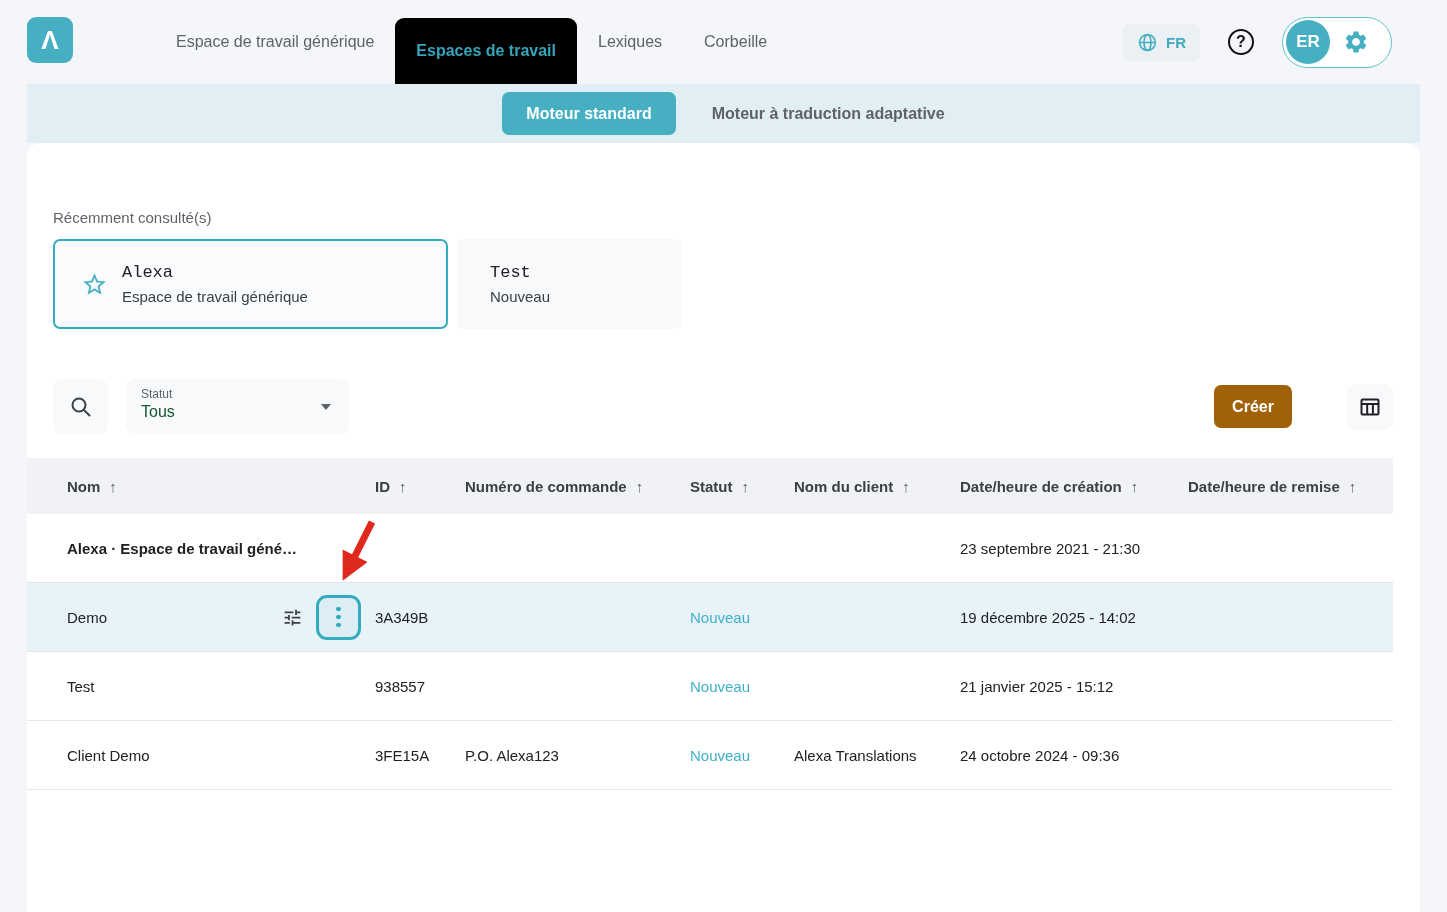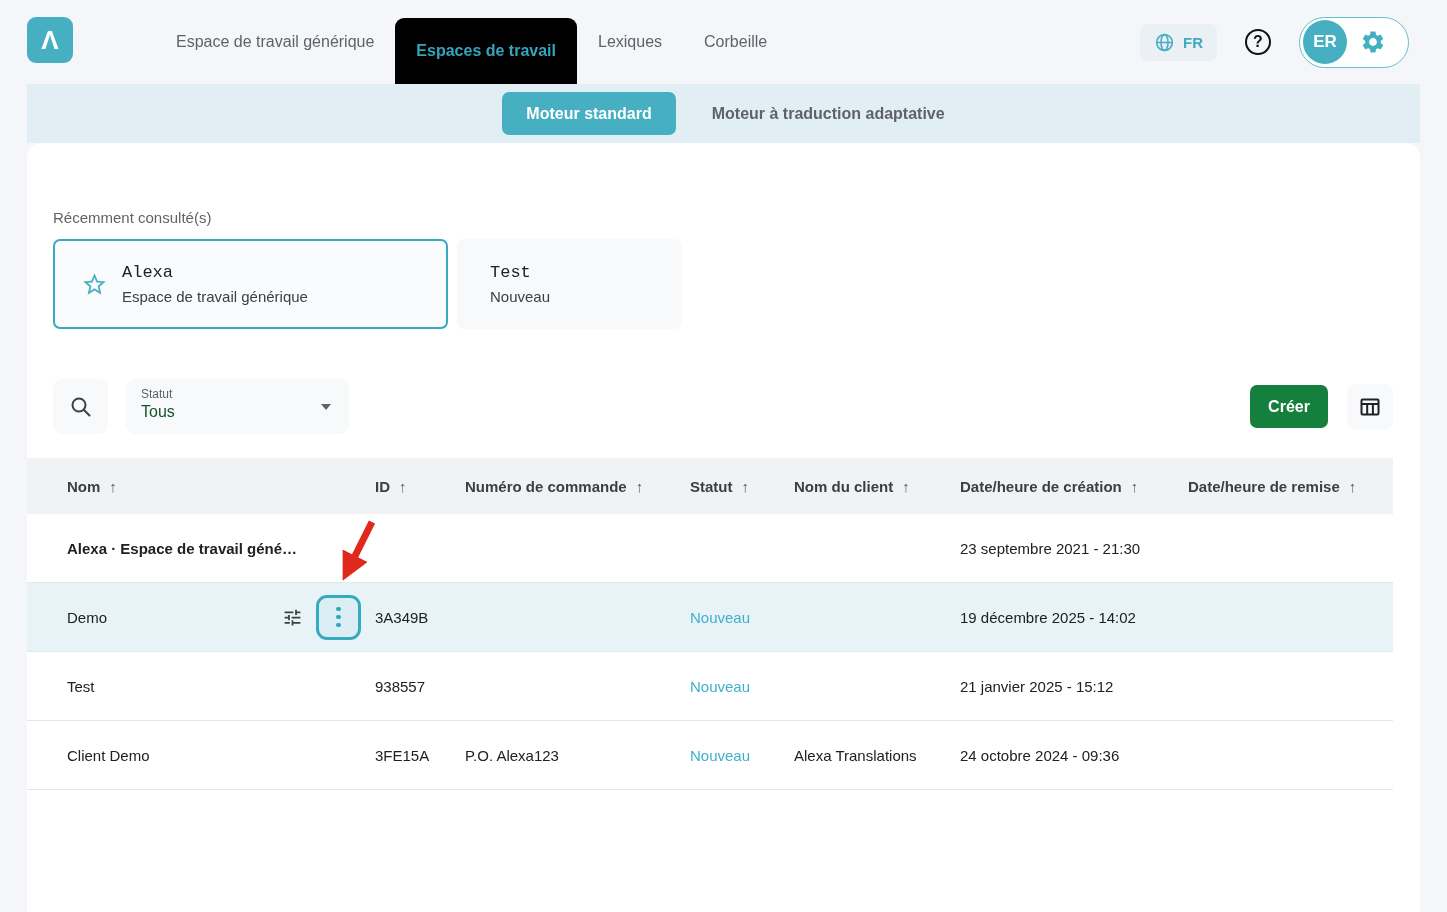--- a/index.html
+++ b/index.html
@@ -6,21 +6,21 @@
   html,body { width:1447px; height:912px; overflow:hidden; }
   body { font-family:"Liberation Sans", sans-serif; background:#f4f6fa; color:#202124; position:relative; }
 
   
   .header { position:absolute; left:0; top:0; width:1447px; height:84px; background:#f4f6fa; display:flex; align-items:center; }
   .logo { position:absolute; left:27px; top:17px; width:46px; height:46px; background:#46b0c2; border-radius:9px;
           display:flex; align-items:center; justify-content:center; color:#fff; font-size:26px; font-weight:bold; }
   .tabs { position:absolute; left:155px; top:0; height:84px; display:flex; align-items:stretch; }
   .tab { display:flex; align-items:center; padding:0 21px; font-size:16px; color:#5f6368; cursor:pointer; }
   .tab.active { background:#000000; border-radius:9px 9px 0 0; color:#36a4ba; font-weight:bold; margin-top:18px; height:66px; }
-  .hdr-right { position:absolute; right:38px; top:0; height:84px; display:flex; align-items:center; gap:28px; }
+  .hdr-right { position:absolute; right:55px; top:0; height:84px; display:flex; align-items:center; gap:28px; }
   .lang-chip { display:flex; align-items:center; gap:8px; background:#eaf0f4; border-radius:7px; padding:8px 14px; cursor:pointer; }
   .lang-chip span { color:#44a9bc; font-size:15px; font-weight:bold; }
   .help-btn { width:26px; height:26px; border:2.5px solid #111; border-radius:50%; display:flex; align-items:center; justify-content:center;
               font-weight:bold; font-size:16px; color:#111; cursor:pointer; }
   .account-pill { width:110px; height:51px; border:1px solid #63bfcd; border-radius:26px; background:#fff; display:flex; align-items:center; padding:3px; gap:13px; cursor:pointer; }
   .avatar { width:44px; height:44px; border-radius:50%; background:#46b0c2; color:#fff; font-weight:bold; font-size:17px;
             display:flex; align-items:center; justify-content:center; }
 
   
   .engine-bar { position:absolute; left:27px; top:84px; width:1393px; height:59px; background:#e1eff4;
@@ -42,21 +42,21 @@
   .recent-card.plain .recent-text { margin-left:33px; }
 
   
   .search-btn { position:absolute; left:26px; top:236px; width:55px; height:55px; background:#f7f9fb; border:none; border-radius:9px;
                 display:flex; align-items:center; justify-content:center; cursor:pointer; }
   .status-filter { position:absolute; left:99px; top:236px; width:223px; height:55px; background:#f7f9fb; border-radius:9px; cursor:pointer; }
   .status-filter .lbl { position:absolute; left:15px; top:8px; font-size:12px; color:#5f6368; }
   .status-filter .val { position:absolute; left:15px; top:24px; font-size:16px; color:#14532d; }
   .caret { width:0; height:0; border-left:5px solid transparent; border-right:5px solid transparent; border-top:6px solid #5f6368; }
   .status-filter .caret { position:absolute; right:18px; top:25px; }
-  .create-btn { position:absolute; left:1223px; top:242px; width:78px; height:43px; background:#15803d; color:#fff; border:none;
+  .create-btn { position:absolute; left:1187px; top:242px; width:78px; height:43px; background:#a16207; color:#fff; border:none;
                 border-radius:7px; font-size:16px; font-weight:bold; cursor:pointer; font-family:inherit; }
   .columns-btn { position:absolute; left:1320px; top:241px; width:46px; height:46px; background:#f7f9fb; border:none; border-radius:9px;
                  display:flex; align-items:center; justify-content:center; cursor:pointer; }
 
   
   .table { position:absolute; left:0; top:315px; width:1366px; }
   .tgrid { display:grid; grid-template-columns:308px 90px 225px 104px 166px 228px 1fr; align-items:center; padding-left:40px; }
   .thead { height:56px; background:#f0f2f6; }
   .th { font-size:15px; font-weight:bold; color:#3c4043; display:flex; align-items:center; gap:9px; }
   .sort-arrow { color:#5f6368; font-weight:normal; font-size:15px; }

